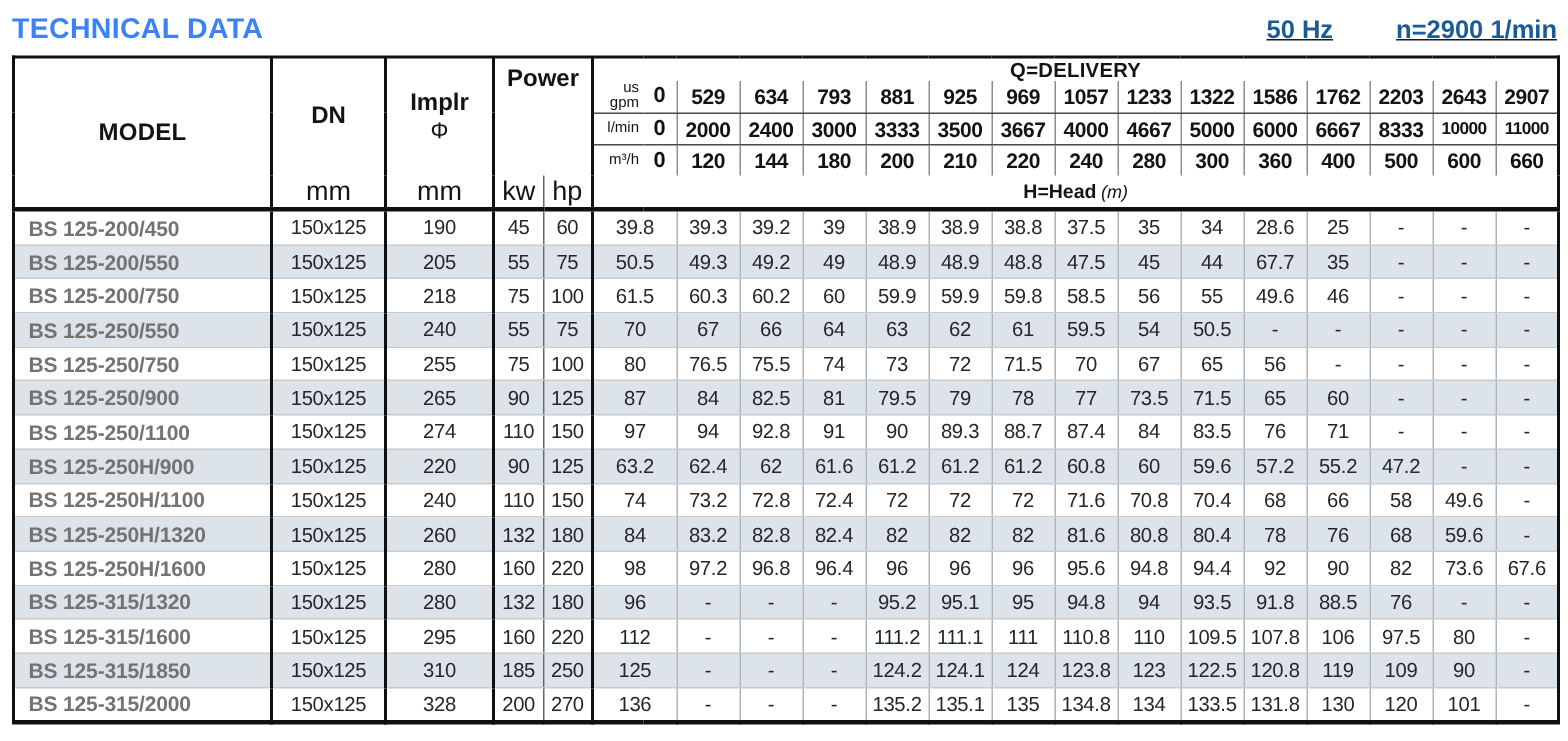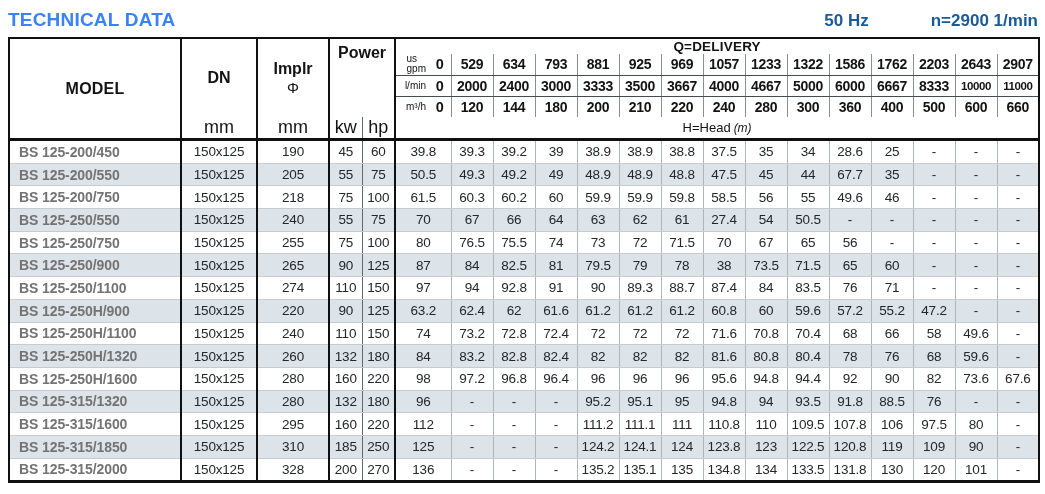--- a/index.html
+++ b/index.html
@@ -3,50 +3,50 @@
 <meta charset="utf-8">
 <style>
   html,body{margin:0;padding:0;}
   body{
     width:1045px;height:494px;background:#ffffff;overflow:hidden;
     font-family:"Liberation Sans","DejaVu Sans",sans-serif;color:#1a1a1a;
   }
   .topbar{display:flex;justify-content:space-between;align-items:baseline;
     width:1030px;margin:9px 0 0 8px;}
   .title{font-size:19px;font-weight:700;color:#3b82f6;letter-spacing:.2px;}
-  .rhs{display:flex;gap:62px;}
+  .rhs{display:flex;gap:42px;text-decoration:underline;}
   .rhs span{font-size:17px;font-weight:700;color:#1a5a97;}
 
   table{border-collapse:collapse;table-layout:fixed;width:1030px;
     margin:6px 0 0 8px;border:2px solid #101010;border-bottom-width:3px;}
   td{padding:0;white-space:nowrap;overflow:hidden;}
 
   
   thead td{text-align:center;vertical-align:middle;color:#131313;}
   tr.r1{height:16px;}
   tr.ur{height:21px;}
   tr.r5{height:17px;}
   .h-model{font-weight:700;font-size:16px;border-bottom:3px solid #101010;letter-spacing:.2px;}
   .h-dn{font-weight:700;font-size:16px;}
   .h-implr{font-weight:700;font-size:16px;line-height:1.25;}
   .h-implr .phi{font-weight:400;font-size:15px;}
   .h-power{font-weight:700;font-size:16px;vertical-align:top;padding-top:5px;}
   .h-qdel{font-weight:700;font-size:13.5px;letter-spacing:.2px;}
   .ulab{text-align:right;padding-right:3px;font-size:10px;}
-  .ustack{display:inline-block;text-align:left;line-height:10px;}
+  .ustack{display:inline-block;text-align:right;line-height:10px;}
   .ustack span{display:block;}
   .uz{font-weight:700;font-size:14.5px;border-right:1px solid #878f95;}
   .uv{font-weight:700;font-size:14px;letter-spacing:-.3px;border-right:1px solid #878f95;}
   .uv.tight{font-size:11.5px;letter-spacing:-.4px;margin-top:16px;}
   tr.ur td{border-bottom:1px solid #454b50;}
   tr.ur.urlast td{border-bottom:none;}
   tr.r5 td{border-bottom:3px solid #101010;}
   .h-mm,.h-kw,.h-hp{font-size:18px;font-weight:400;}
   .h-head{font-size:13px;}
-  .hh{font-weight:400;text-align:right;}
+  .hh{font-weight:700;text-align:right;}
   .hm{font-style:italic;margin-left:3px;font-size:12px;}
 
   
   .bk{border-right:2px solid #101010;}
   .bt{border-right:1px solid #62686d;}
 
   
   tbody td{height:21.7px;font-size:13.5px;text-align:center;color:#24272a;
     letter-spacing:-.2px;border-bottom:1px solid #c6cbd0;}
   tbody tr:nth-child(even) td{background:#dce3e9;}
@@ -235,21 +235,21 @@
   <td class="bk">240</td>
   <td class="bt">55</td>
   <td class="bk">75</td>
   <td class="vc" colspan="2">70</td>
   <td class="vc">67</td>
   <td class="vc">66</td>
   <td class="vc">64</td>
   <td class="vc">63</td>
   <td class="vc">62</td>
   <td class="vc">61</td>
-  <td class="vc">27.4</td>
+  <td class="vc">59.5</td>
   <td class="vc">54</td>
   <td class="vc">50.5</td>
   <td class="vc">-</td>
   <td class="vc">-</td>
   <td class="vc">-</td>
   <td class="vc">-</td>
   <td>-</td>
 </tr>
 <tr>
   <td class="mc">BS 125-250/750</td>
@@ -279,21 +279,21 @@
   <td class="bk">265</td>
   <td class="bt">90</td>
   <td class="bk">125</td>
   <td class="vc" colspan="2">87</td>
   <td class="vc">84</td>
   <td class="vc">82.5</td>
   <td class="vc">81</td>
   <td class="vc">79.5</td>
   <td class="vc">79</td>
   <td class="vc">78</td>
-  <td class="vc">38</td>
+  <td class="vc">77</td>
   <td class="vc">73.5</td>
   <td class="vc">71.5</td>
   <td class="vc">65</td>
   <td class="vc">60</td>
   <td class="vc">-</td>
   <td class="vc">-</td>
   <td>-</td>
 </tr>
 <tr>
   <td class="mc">BS 125-250/1100</td>

